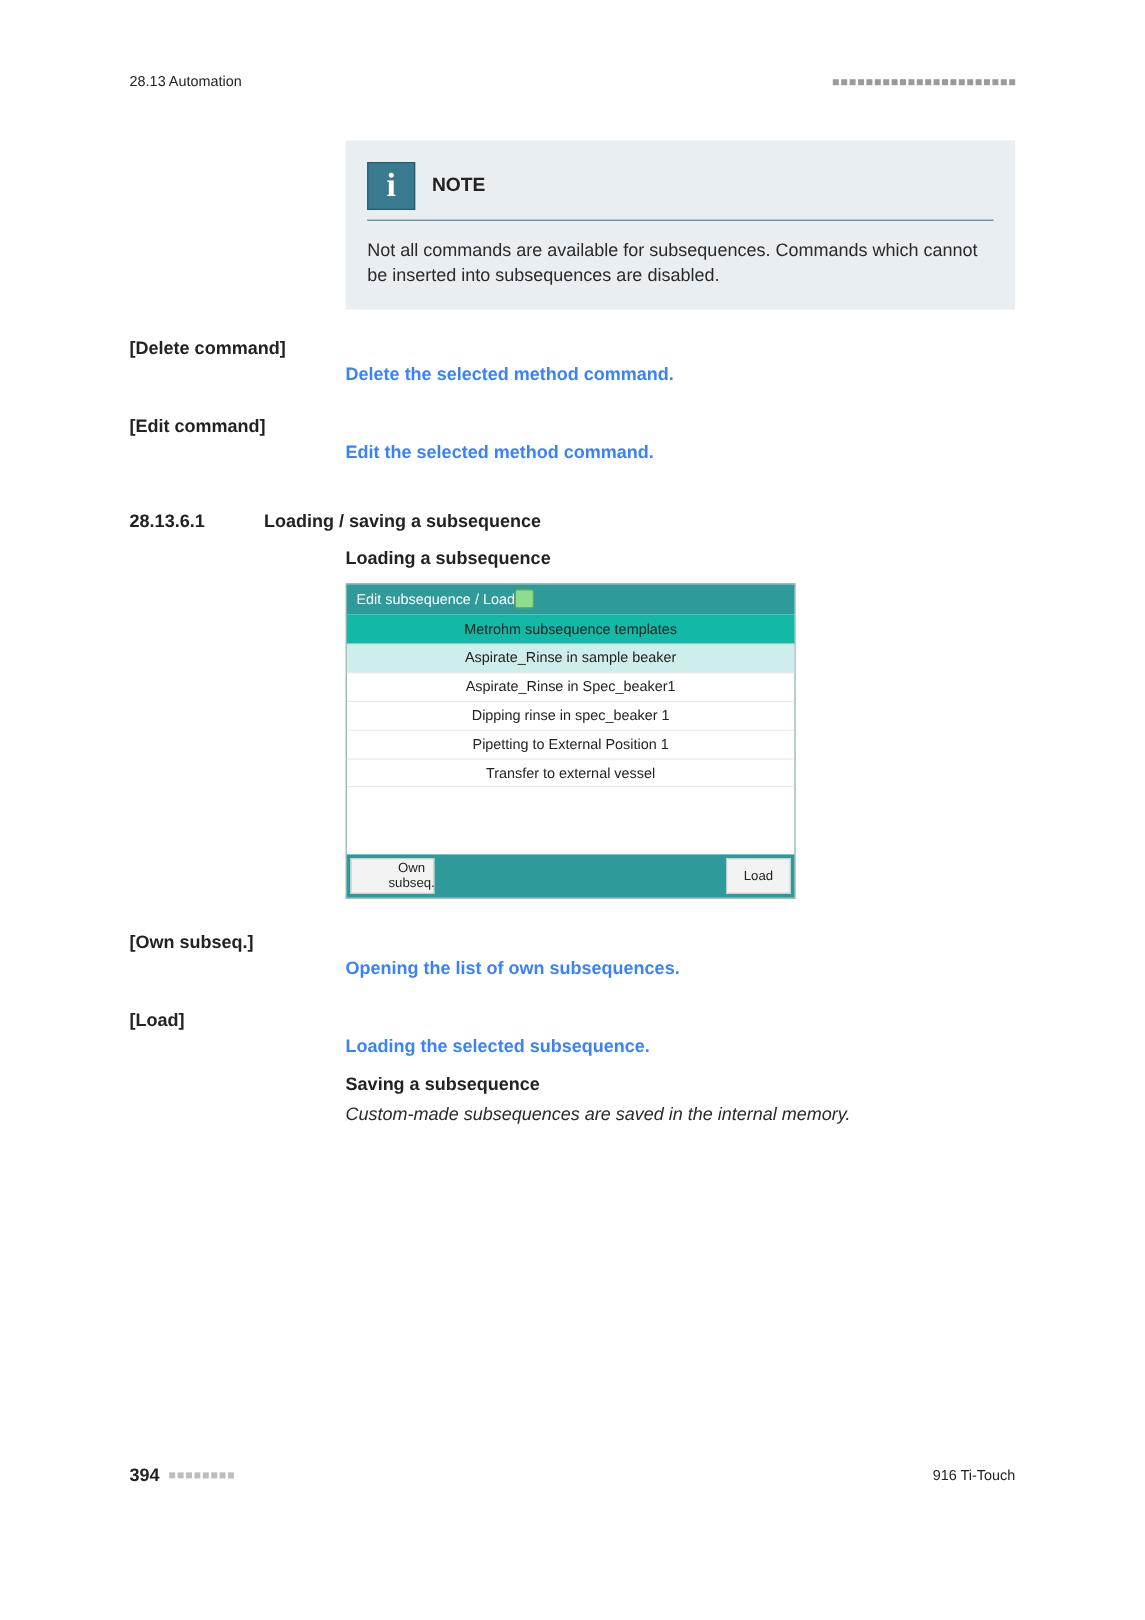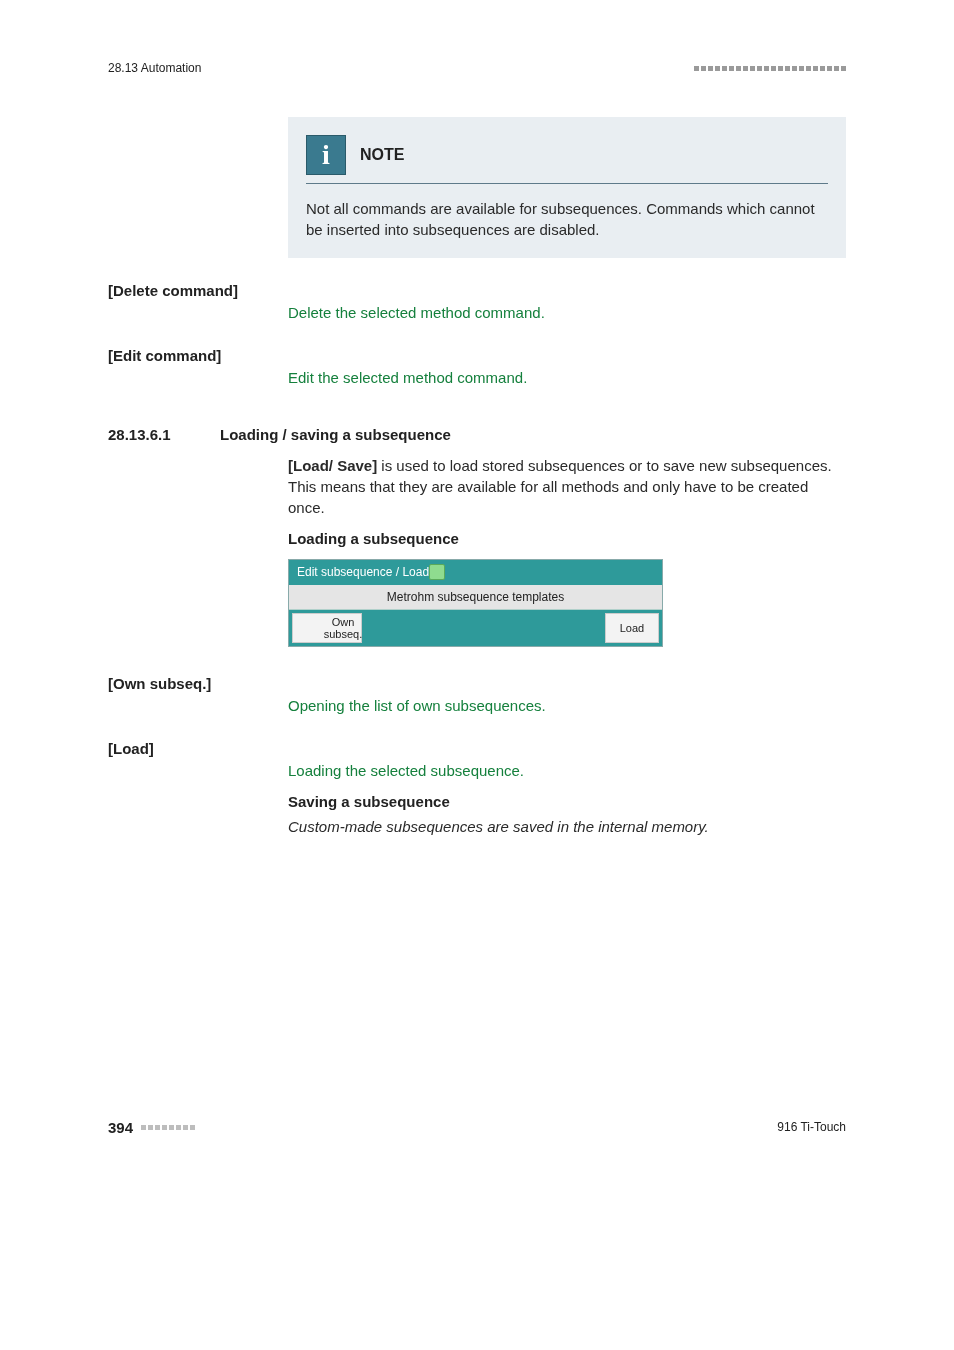--- a/index.html
+++ b/index.html
@@ -71,22 +71,23 @@
   }
   .defn-term {
     width: 180px;
     flex-shrink: 0;
     font-weight: bold;
     color: #222;
     font-size: 15px;
   }
   .defn-body {
     flex: 1;
-    color: #15803d;
-    font-size: 15px;
+    color: #3b82f6;
+    font-size: 15px;
+    font-weight: bold;
   }
   .defn-body-shift { margin-top: 22px; }
   .section-head {
     display: flex;
     gap: 32px;
     font-weight: bold;
     color: #222;
     margin-top: 36px;
     font-size: 15px;
   }
@@ -121,21 +122,21 @@
     display: flex;
     align-items: center;
   }
   .help-btn {
     width: 16px; height: 16px;
     background: #8fdc8f;
     border: 1px solid #5aaa5a;
     border-radius: 2px;
   }
   .embed-header {
-    background: #e5e5e5;
+    background: #14b8a6;
     color: #222;
     font-size: 12px;
     text-align: center;
     padding: 4px 0;
     border-bottom: 1px solid #b0d0ca;
   }
   .embed-list {
     height: 175px;
     font-size: 12px;
     color: #222;
@@ -231,32 +232,36 @@
   <div class="defn-row">
     <div class="defn-term">[Edit command]</div>
     <div class="defn-body defn-body-shift">Edit the selected method command.</div>
   </div>
 
   <div class="section-head">
     <div class="section-num">28.13.6.1</div>
     <div>Loading / saving a subsequence</div>
   </div>
 
-  <div class="body-ind">
-    <strong>[Load/ Save]</strong><span> is used to load stored subsequences or to save new subsequences. This means that they are available for all methods and only have to be created once.</span>
-  </div>
 
   <div class="sub-h">Loading a subsequence</div>
 
   <div class="embed-wrap">
     <div class="embed-title">
       <span>Edit subsequence / Load</span>
       <div class="help-btn"></div>
     </div>
     <div class="embed-header">Metrohm subsequence templates</div>
+    <div class="embed-list">
+      <div class="embed-item sel">Aspirate_Rinse in sample beaker</div>
+      <div class="embed-item">Aspirate_Rinse in Spec_beaker1</div>
+      <div class="embed-item">Dipping rinse in spec_beaker 1</div>
+      <div class="embed-item">Pipetting to External Position 1</div>
+      <div class="embed-item">Transfer to external vessel</div>
+    </div>
     <div class="embed-footer">
       <div class="ftr-btn left">Own subseq.</div>
       <div class="ftr-btn right">Load</div>
     </div>
   </div>
 
   <div class="defn-row" style="margin-top:26px;">
     <div class="defn-term">[Own subseq.]</div>
     <div class="defn-body defn-body-shift">Opening the list of own subsequences.</div>
   </div>

